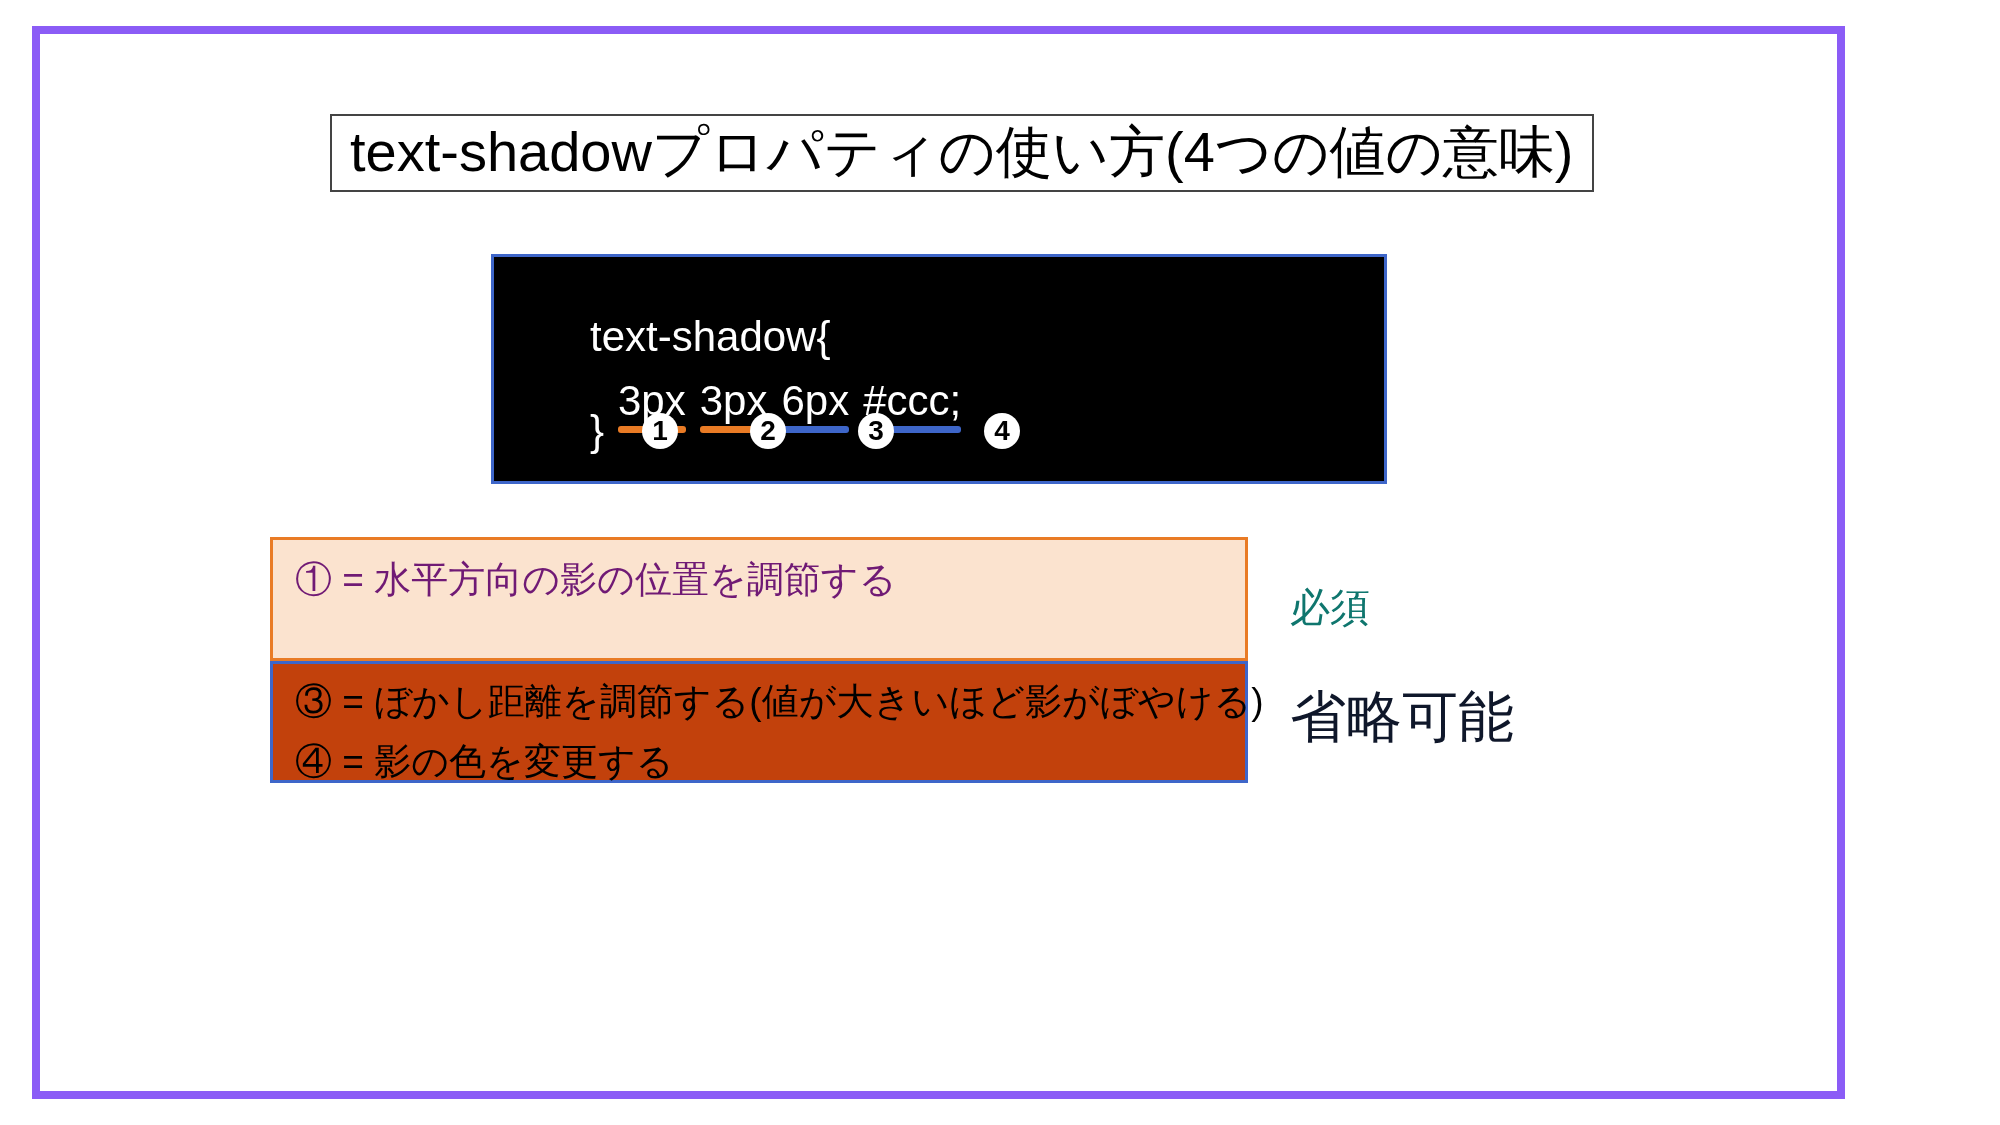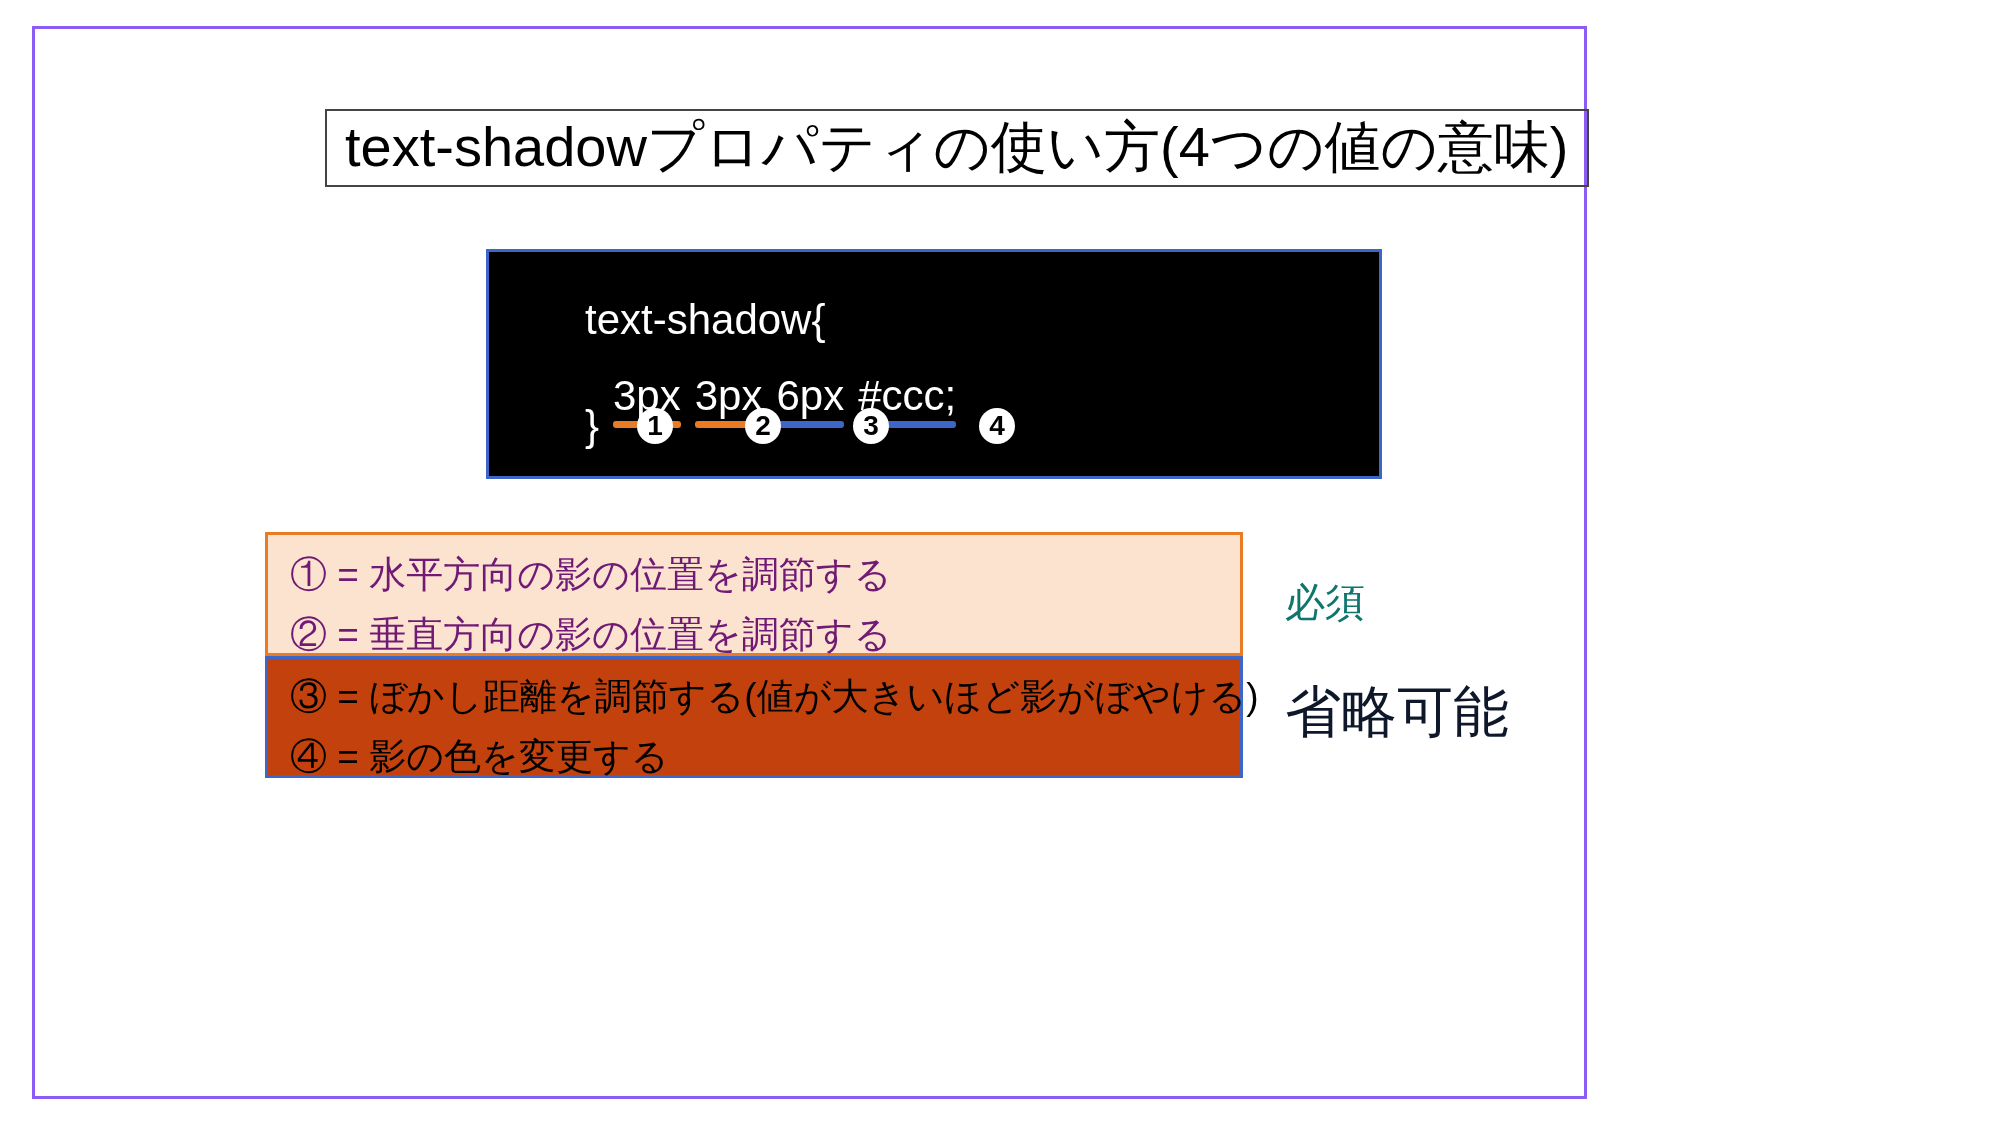--- a/index.html
+++ b/index.html
@@ -9,23 +9,23 @@
     height: 1125px;
     background: #fff;
     font-family: "Hiragino Sans", "Hiragino Kaku Gothic ProN", "Yu Gothic",
                  "Meiryo", sans-serif;
     -webkit-font-smoothing: antialiased;
   }
   .stage {
     position: absolute;
     left: 32px;
     top: 26px;
-    width: 1555px;
+    width: 1813px;
     height: 1073px;
-    border: 3px solid #8b5cf6;
+    border: 8px solid #8b5cf6;
     box-sizing: border-box;
   }
 
   
   .title {
     position: absolute;
     left: 290px;
     top: 80px;
     padding: 4px 18px 6px;
     border: 2px solid #444;
@@ -45,21 +45,21 @@
     background: #000;
     border: 3px solid #3e66c9; 
     box-sizing: border-box;
     color: #fff;
     font-family: "Helvetica Neue", Arial, "Hiragino Sans", sans-serif;
     font-size: 42px;
   }
   .code-line1 {
     position: absolute;
     left: 96px;
-    top: 44px;
+    top: 56px;
     font-size: 42px;
   }
   .code-values {
     position: absolute;
     left: 124px;
     top: 96px;
     font-size: 42px;
     white-space: nowrap;
     margin-top: 24px;
   }
@@ -169,21 +169,20 @@
     <div class="code-brace">}</div>
 
     <div class="num-circle nc1">1</div>
     <div class="num-circle nc2">2</div>
     <div class="num-circle nc3">3</div>
     <div class="num-circle nc4">4</div>
   </div>
 
   <div class="desc-orange">
     <div class="desc-line">① = 水平方向の影の位置を調節する</div>
-    <div class="desc-line">② = 垂直方向の影の位置を調節する</div>
   </div>
 
   <div class="desc-blue">
     <div class="desc-line">③ = ぼかし距離を調節する(値が大きいほど影がぼやける)</div>
     <div class="desc-line">④ = 影の色を変更する</div>
   </div>
 
   <div class="side-req">必須</div>
   <div class="side-opt">省略可能</div>
 

